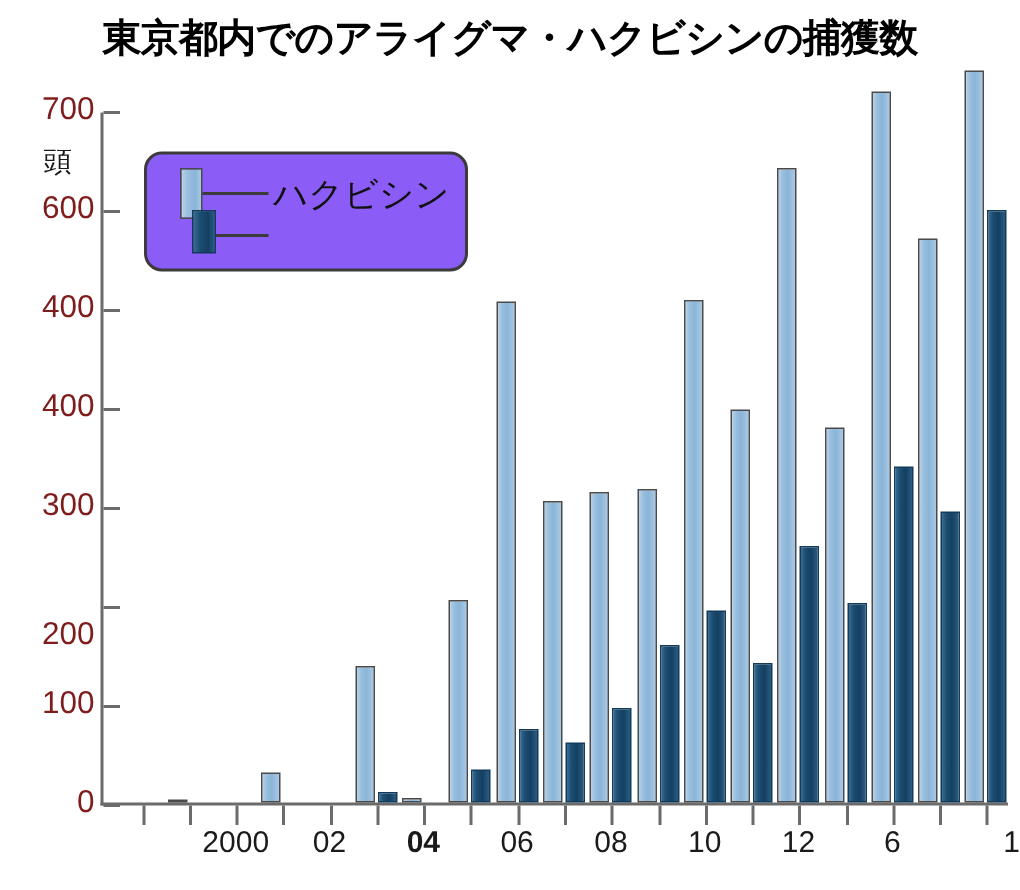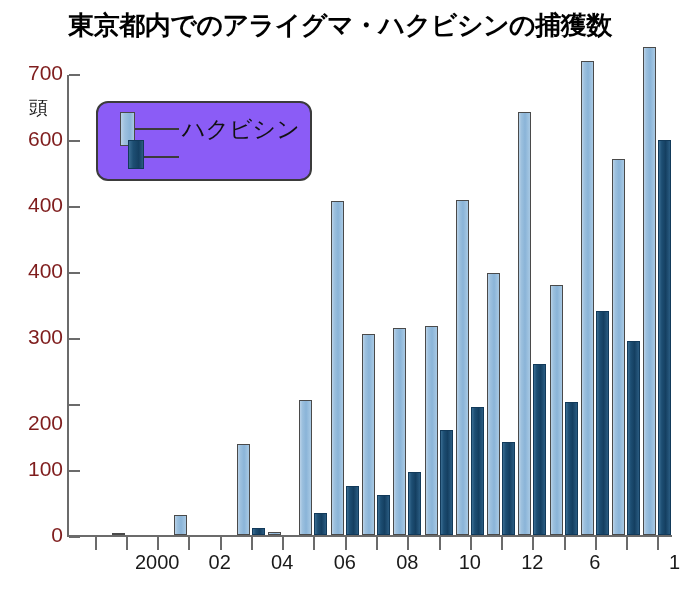--- a/index.html
+++ b/index.html
@@ -195,21 +195,21 @@
       <div class="xtick" style="left: 369.561px; top: 462px;"></div>
       <div class="xtick" style="left: 400.827px; top: 462px;"></div>
       <div class="xtick" style="left: 432.093px; top: 462px;"></div>
       <div class="xtick" style="left: 463.359px; top: 462px;"></div>
       <div class="xtick" style="left: 494.625px; top: 462px;"></div>
       <div class="xtick" style="left: 525.891px; top: 462px;"></div>
       <div class="xtick" style="left: 557.158px; top: 462px;"></div>
       <div class="xtick" style="left: 588.424px; top: 462px;"></div>
       <div class="xlabel" style="left: 88.1654px; top: 476px;">2000</div>
       <div class="xlabel" style="left: 150.698px; top: 476px;">02</div>
-      <div class="xlabel" style="left: 213.23px; top: 476px;">04</div>
+      <div class="xlabel" style="left: 213.23px; top: 476px; font-weight: bold;">04</div>
       <div class="xlabel" style="left: 275.762px; top: 476px;">06</div>
       <div class="xlabel" style="left: 338.295px; top: 476px;">08</div>
       <div class="xlabel" style="left: 400.827px; top: 476px;">10</div>
       <div class="xlabel" style="left: 463.359px; top: 476px;">12</div>
       <div class="xlabel" style="left: 525.891px; top: 476px;">6</div>
       <div class="xlabel" style="left: 611px; top: 476px;">16</div>
       <div class="bar light" title="ハクビシン 1999: 2" style="width: 13px; height: 2px; left: 42.8992px;"></div>
       <div class="bar light" title="ハクビシン 2001: 31" style="width: 13px; height: 20.46px; left: 105.432px;"></div>
       <div class="bar light" title="ハクビシン 2003: 138" style="width: 13px; height: 91.08px; left: 167.964px;"></div>
       <div class="bar dark" title="アライグマ 2003: 10" style="width: 13px; height: 6.6px; left: 182.964px;"></div>

